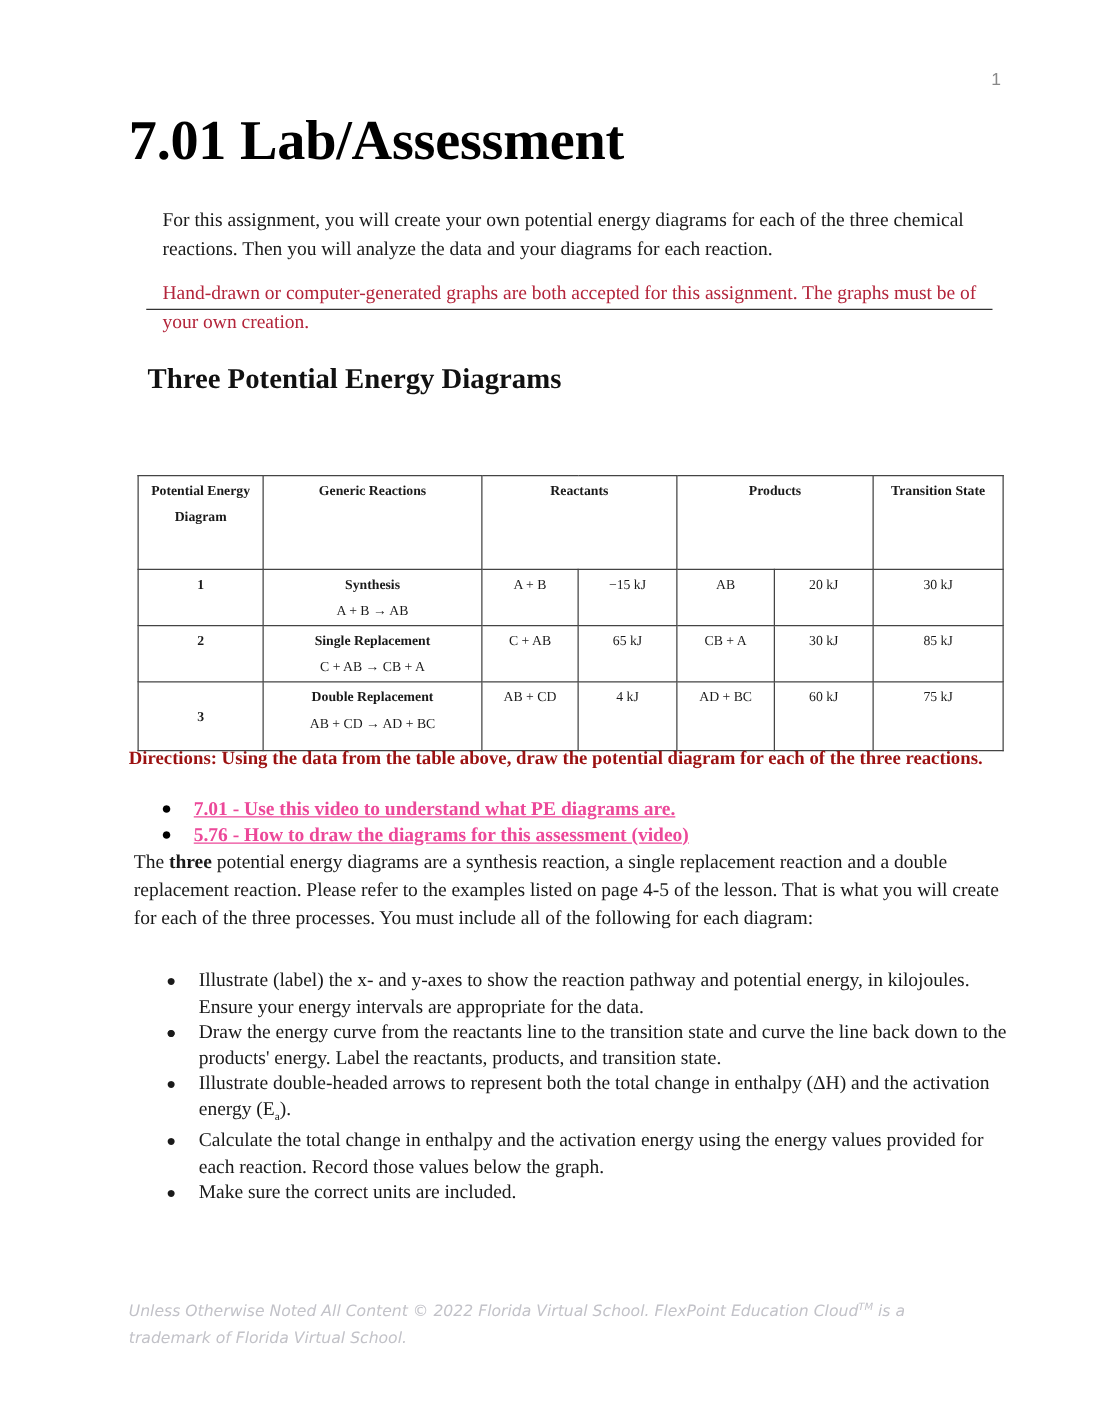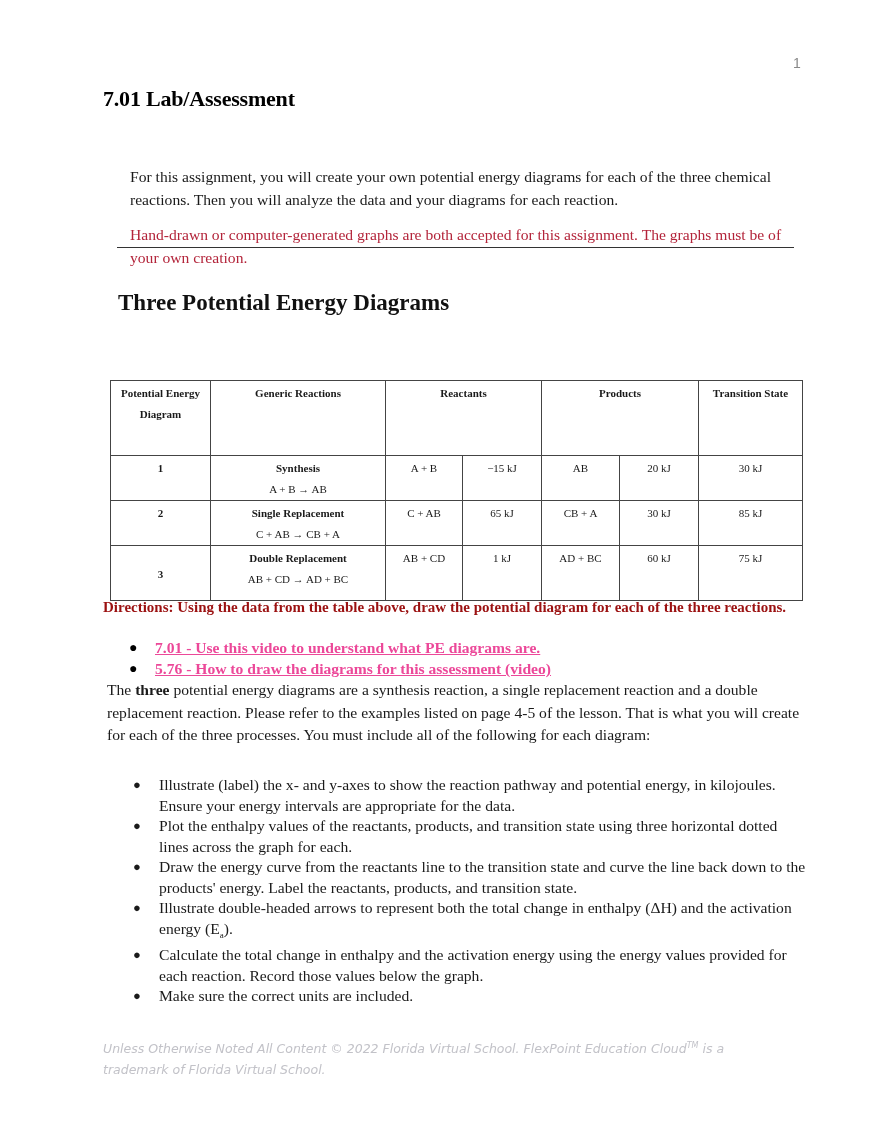--- a/index.html
+++ b/index.html
@@ -11,21 +11,21 @@
       color: #1a1a1a;
       overflow: hidden;
     }
     .page-number {
       position: absolute; top: 55px; left: 793px;
       font-family: "Liberation Sans", sans-serif;
       font-size: 14px; color: #888888;
     }
     .doc-title {
       position: absolute; top: 86px; left: 103px;
-      font-size: 22px; font-weight: bold; color: #000;
+      font-size: 45px; font-weight: bold; color: #000;
       margin: 0; letter-spacing: -0.2px; text-align: right;
     }
     .intro {
       position: absolute; top: 153px; left: 118px; width: 680px;
       font-size: 15.6px; line-height: 23px;
     }
     .intro p { margin: 12px; }
     .intro .red { color: #b3243a; }
     .intro-rule {
       position: absolute; top: 247px; left: 117px; width: 677px;
@@ -141,21 +141,21 @@
     <td class="c6">30 kJ</td>
     <td class="c7">85 kJ</td>
   </tr>
   <tr class="r3">
     <td class="c1 diagram-num">3</td>
     <td class="c2">
       <span class="reaction-name">Double Replacement</span>
       <span class="reaction-eq">AB + CD → AD + BC</span>
     </td>
     <td class="c3">AB + CD</td>
-    <td class="c4">1 kJ</td>
+    <td class="c4">4 kJ</td>
     <td class="c5">AD + BC</td>
     <td class="c6">60 kJ</td>
     <td class="c7">75 kJ</td>
   </tr>
 </tbody>
   </table>
 
 <p class="directions">Directions:  Using the data from the table above, draw the potential diagram for each of the three reactions.</p>
 
 <ul class="links">
@@ -171,21 +171,20 @@
 
 <p class="body-para"><span>The </span><b>three</b><span> potential energy diagrams are a synthesis reaction, a single replacement reaction and a double replacement reaction.  Please refer to the examples listed on page 4-5 of the lesson.  That is what you will create for each of the three processes.  You must include all of the following for each diagram:</span></p>
 
 <ul class="reqs">
   <li>
     <span class="bullet">●</span>
     <span>Illustrate (label) the x- and y-axes to show the reaction pathway and potential energy, in kilojoules. Ensure your energy intervals are appropriate for the data.</span>
   </li>
   <li>
     <span class="bullet">●</span>
-    <span>Plot the enthalpy values of the reactants, products, and transition state using three horizontal dotted lines across the graph for each.</span>
   </li>
   <li>
     <span class="bullet">●</span>
     <span>Draw the energy curve from the reactants line to the transition state and curve the line back down to the products' energy. Label the reactants, products, and transition state.</span>
   </li>
   <li>
     <span class="bullet">●</span>
     <span><span>Illustrate double-headed arrows to represent both the total change in enthalpy (ΔH) and the activation energy (E</span><sub>a</sub><span>).</span></span>
   </li>
   <li>

